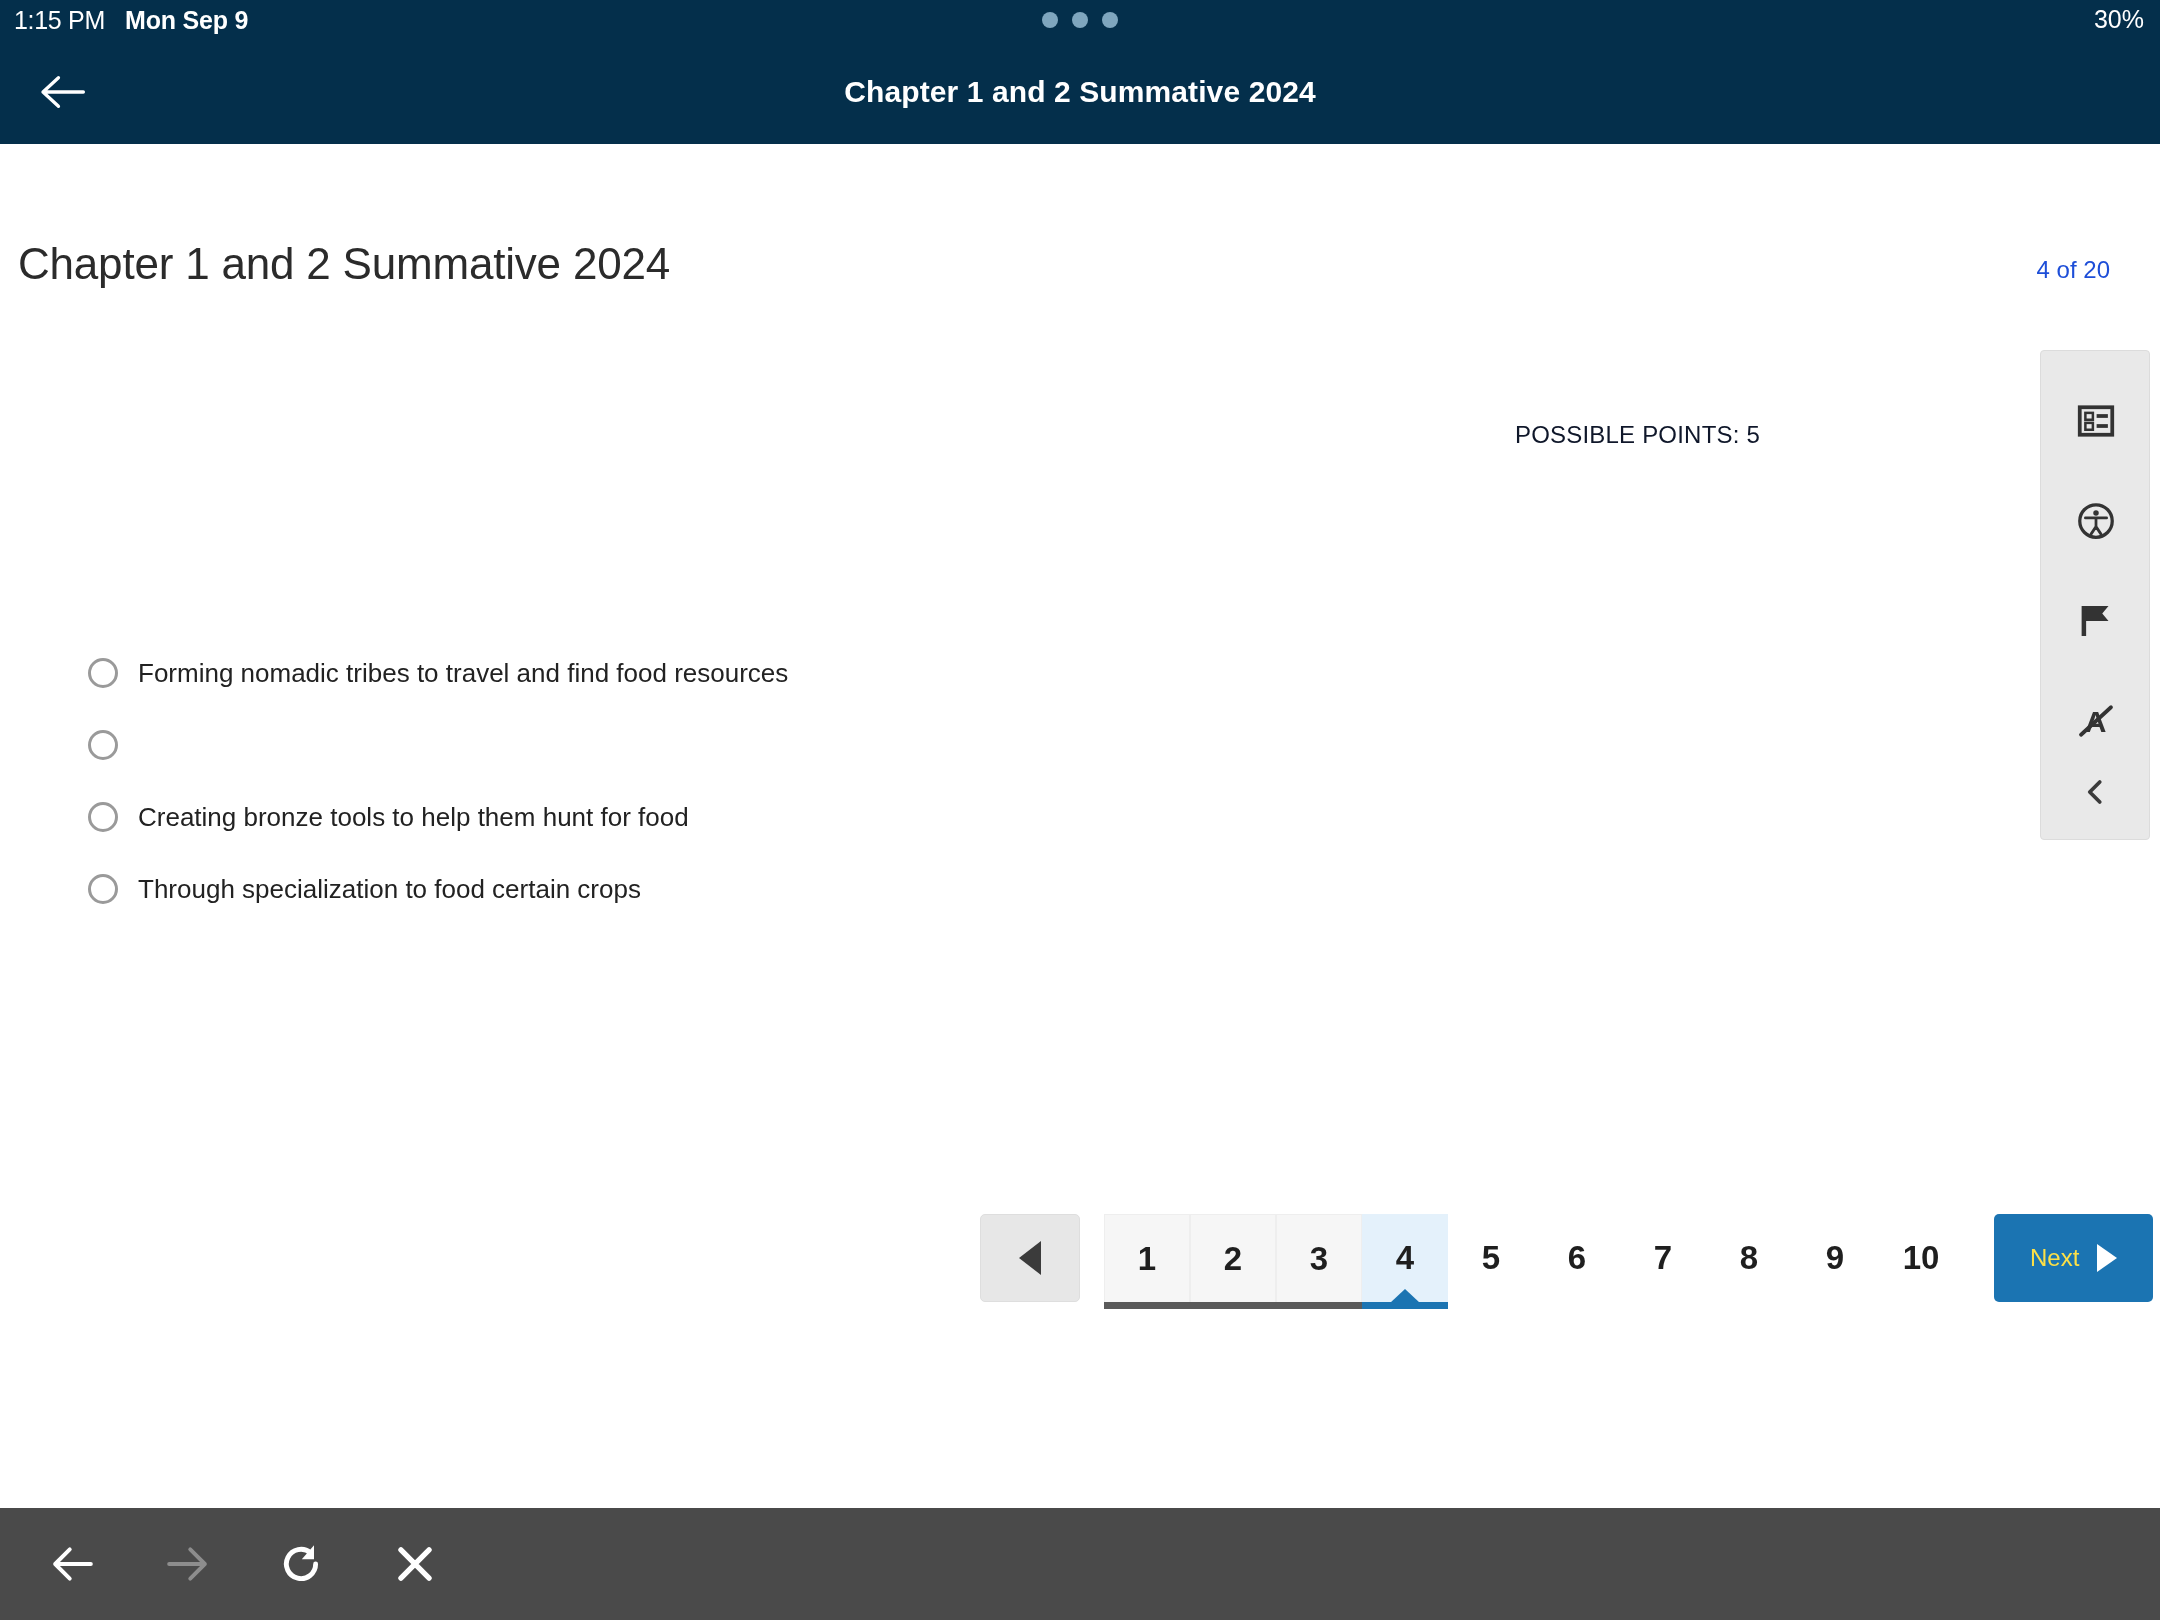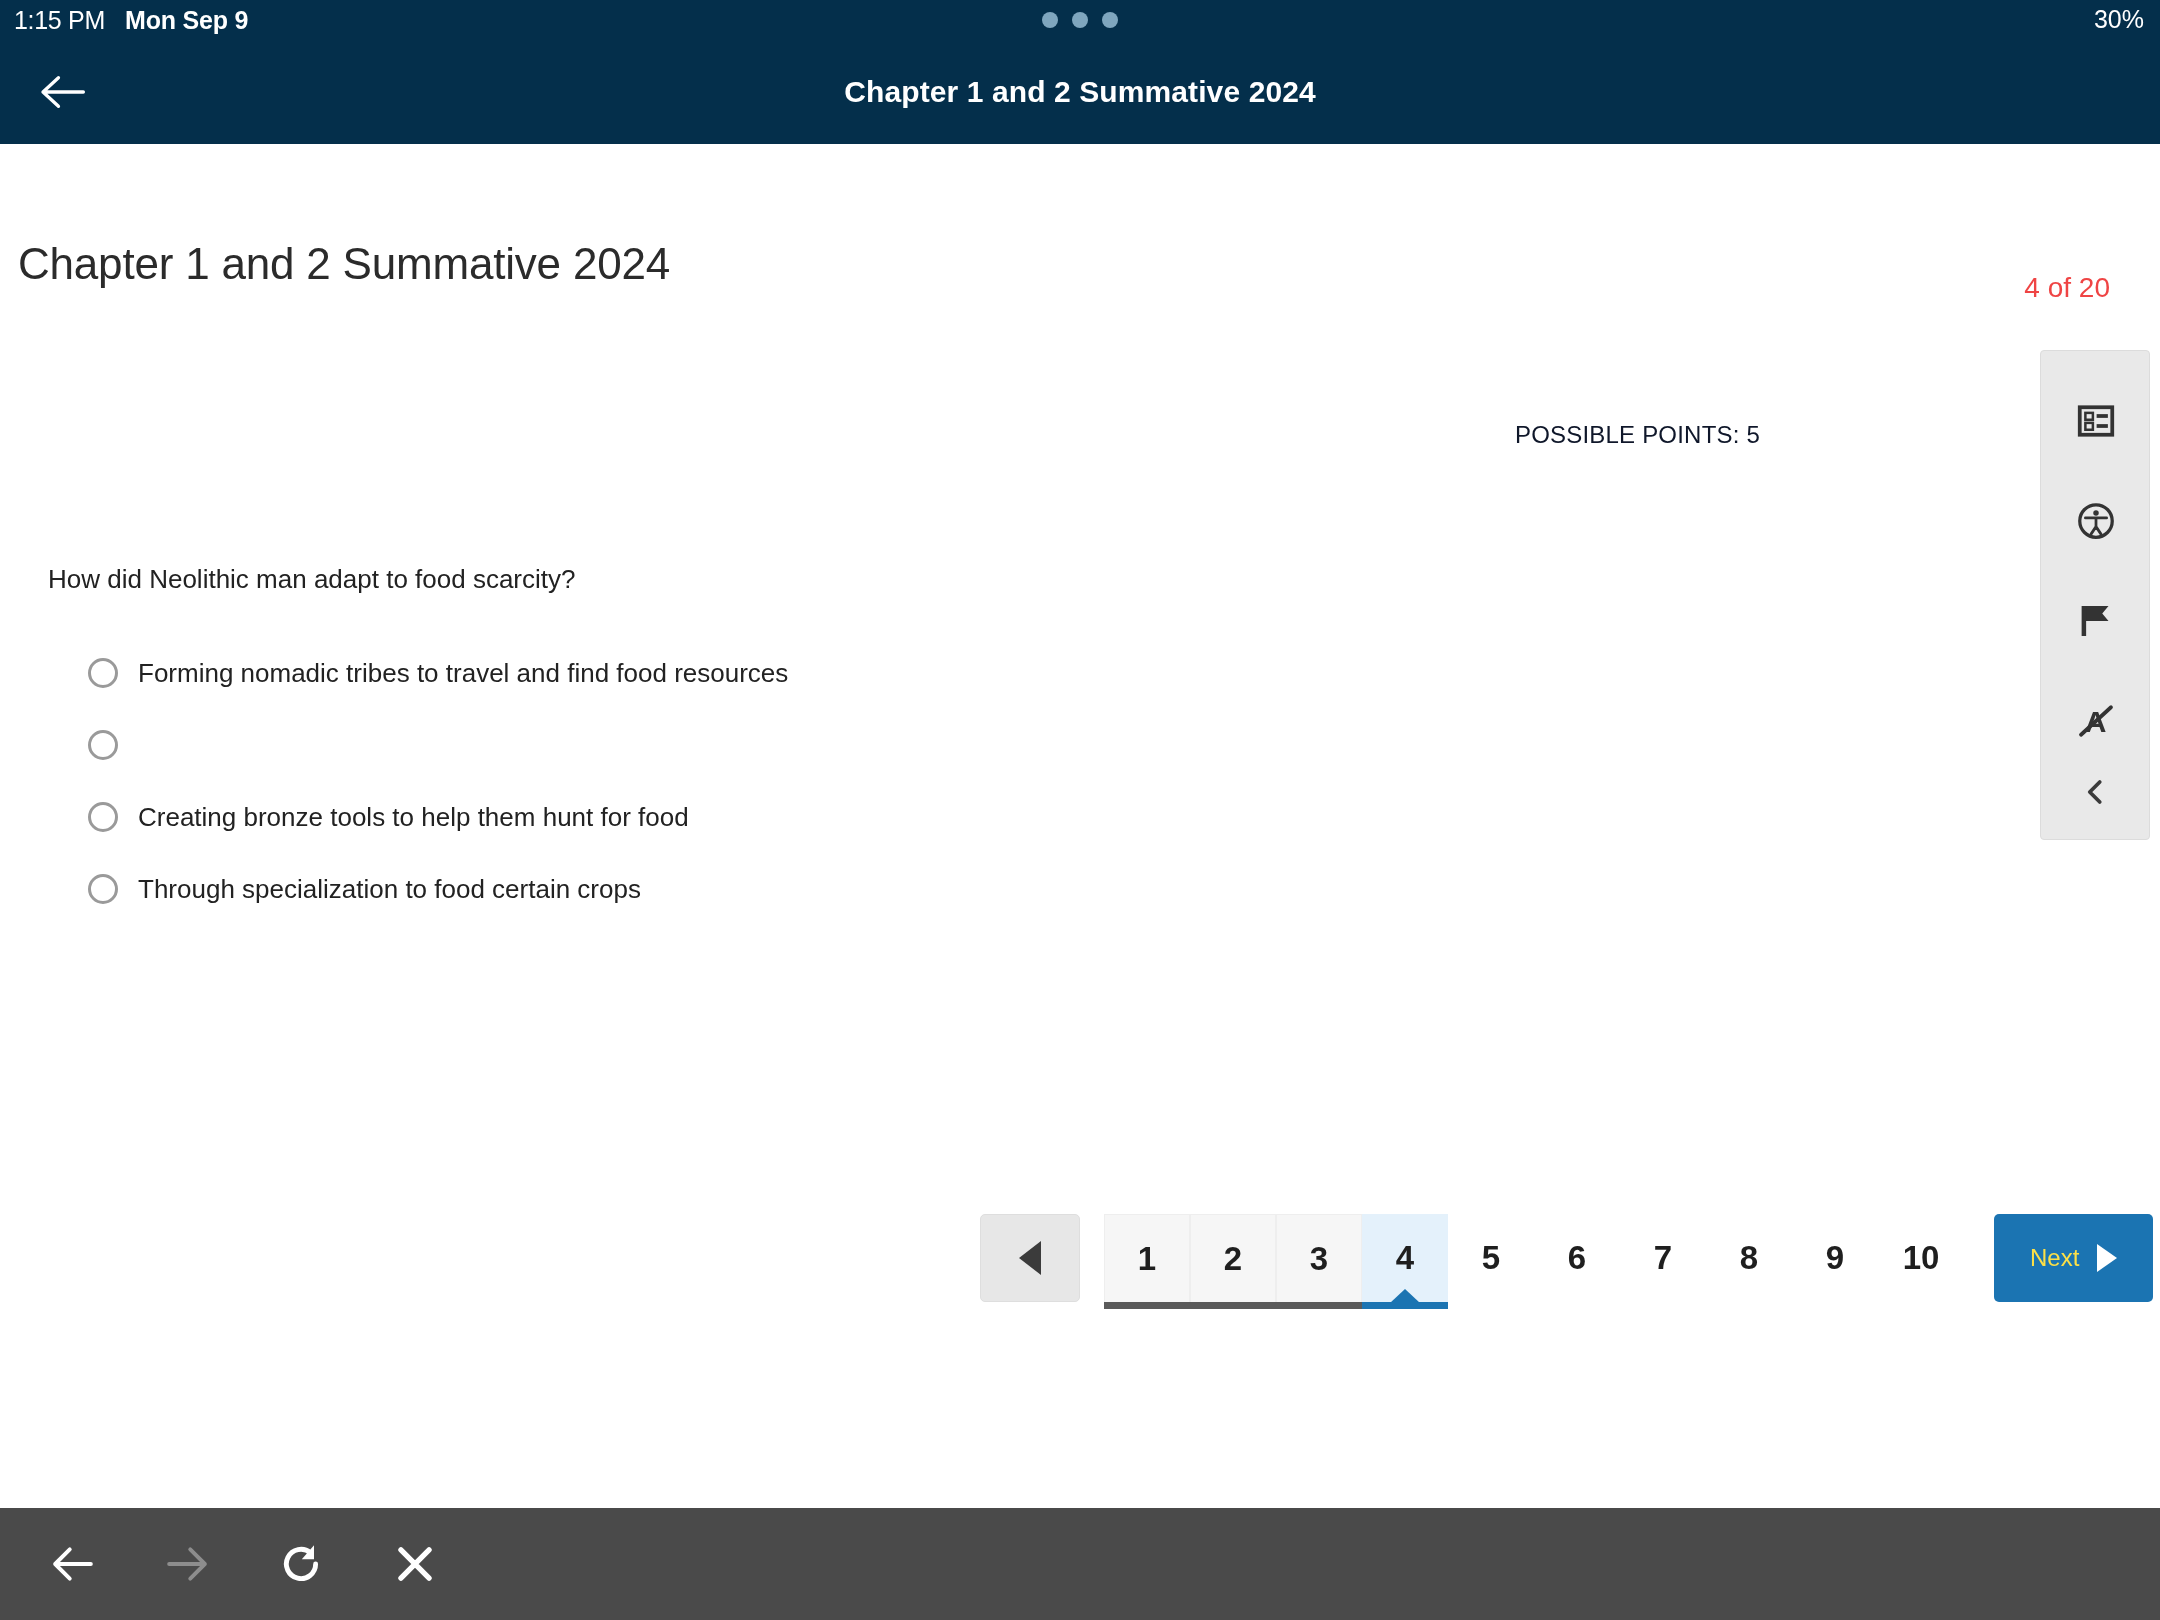--- a/index.html
+++ b/index.html
@@ -39,21 +39,21 @@
     display: flex; align-items: center; justify-content: center;
   }
   .appbar-title { color: #fff; font-size: 30px; font-weight: 700; letter-spacing: 0.1px; }
   .appbar-back { position: absolute; left: 30px; top: 50%; transform: translateY(-50%);
                  width: 64px; height: 60px; display: flex; align-items: center; justify-content: center; cursor: pointer; }
 
   
   .content { position: absolute; top: 144px; left: 0; width: 2160px; height: 1364px; background: #fff; }
 
   .page-title { position: absolute; left: 18px; top: 95px; font-size: 44px; color: #2b2b2b; font-weight: 400; letter-spacing: -0.2px; }
-  .q-counter { position: absolute; right: 50px; top: 128px; font-size: 28px; color: #ef4444; }
+  .q-counter { position: absolute; right: 50px; top: 112px; font-size: 24px; color: #1d4ed8; }
   .points { position: absolute; right: 400px; top: 277px; font-size: 24px; color: #0f172a; letter-spacing: 0.2px; }
 
   .question { position: absolute; left: 48px; top: 420px; font-size: 26px; color: #222; }
 
   .options { position: absolute; left: 88px; top: 505px; text-align: right; }
   .opt { display: flex; align-items: center; height: 48px; margin-bottom: 24px; cursor: pointer; }
   .radio { width: 30px; height: 30px; border: 3px solid #9a9a9a; border-radius: 50%; background: #fff; flex: none; }
   .opt-label { margin-left: 20px; font-size: 26px; color: #222; }
 
   
@@ -140,21 +140,20 @@
     </div>
     <div class="appbar-title">Chapter 1 and 2 Summative 2024</div>
   </div>
 
   <div class="content">
 
     <div class="page-title">Chapter 1 and 2 Summative 2024</div>
     <div class="q-counter">4 of 20</div>
     <div class="points">POSSIBLE POINTS: 5</div>
 
-    <div class="question">How did Neolithic man adapt to food scarcity?</div>
 
     <div class="options">
       <div class="opt">
         <span class="radio"></span>
         <span class="opt-label">Forming nomadic tribes to travel and find food resources</span>
       </div>
       <div class="opt">
         <span class="radio"></span>
       </div>
       <div class="opt">

